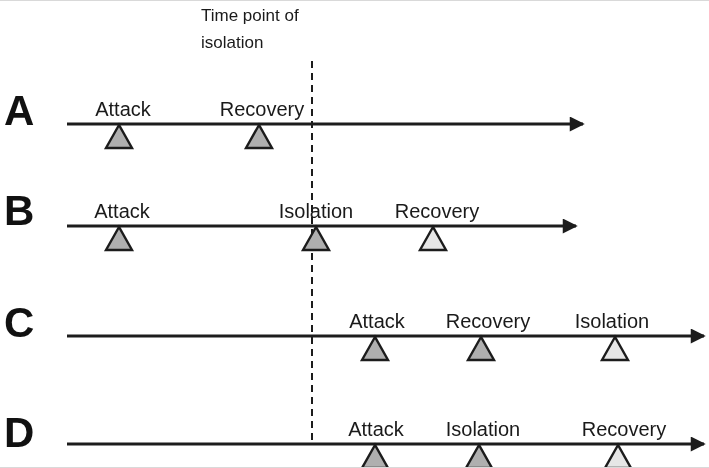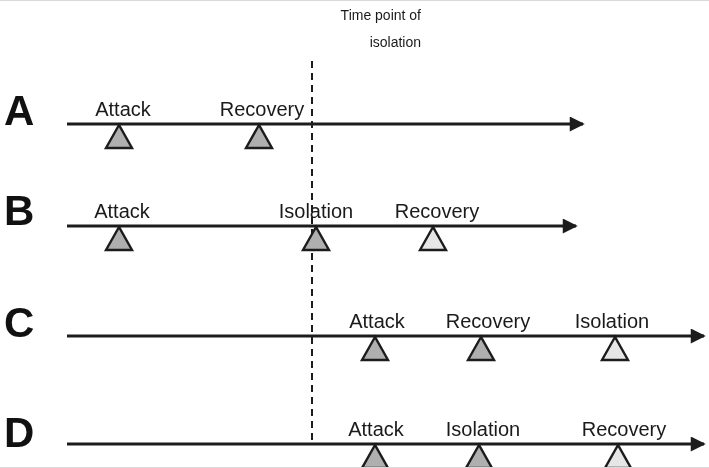--- a/index.html
+++ b/index.html
@@ -19,22 +19,22 @@
     box-sizing: border-box;
   }
   #diagram-svg {
     position: absolute;
     left: 0;
     top: 0;
   }
   .figure-title {
     position: absolute;
     width: 220px;
-    text-align: right;
-    font-size: 14px;
+    text-align: left;
+    font-size: 17px;
     line-height: 27px;
     color: #1a1a1a;
     transform: translateX(-50%);
     white-space: nowrap;
   }
   .row-letter {
     position: absolute;
     left: 4px;
     font-size: 42px;
     font-weight: 700;

